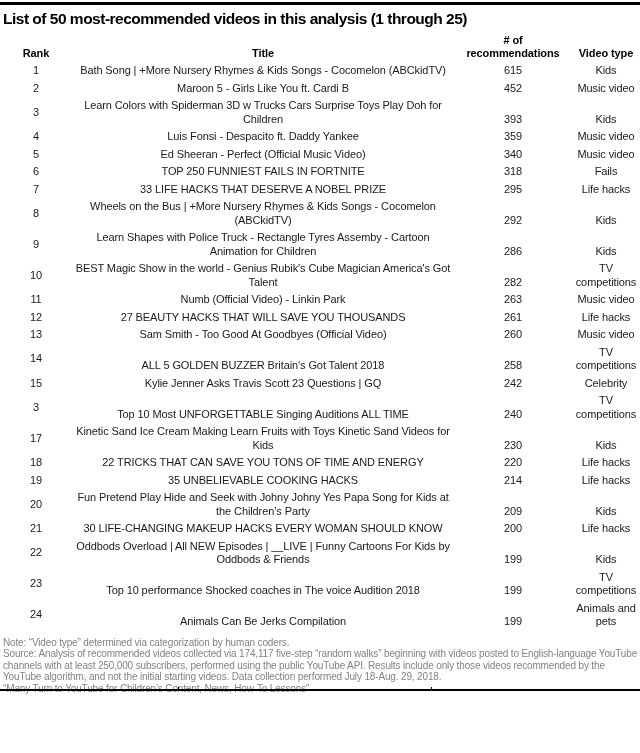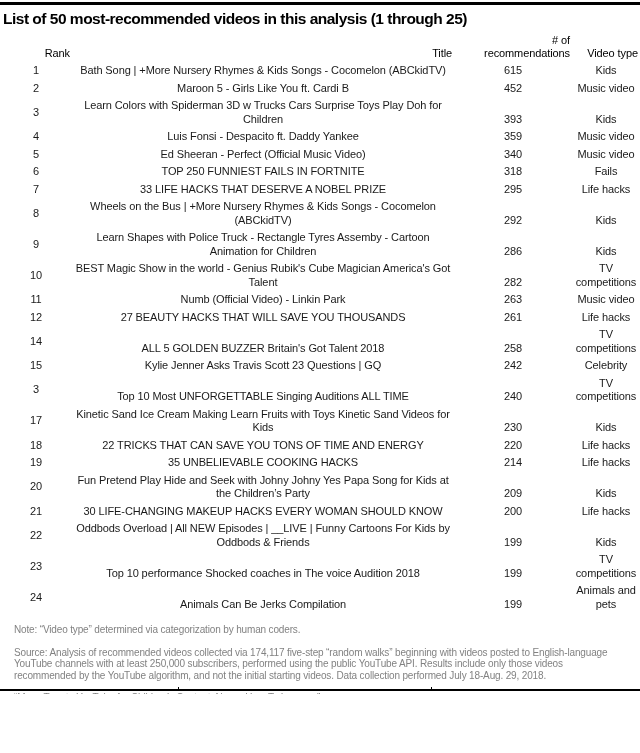--- a/index.html
+++ b/index.html
@@ -34,44 +34,44 @@
     border-collapse: collapse;
     table-layout: fixed;
     font-size: 11px;
     letter-spacing: -0.1px;
   }
   col.col-rank  { width: 72px; }
   col.col-title { width: 382px; }
   col.col-recs  { width: 118px; }
   col.col-type  { width: 68px; }
   table.videos th {
-    font-weight: normal;
+    font-weight: bold;
     color: #000000;
-    text-align: right;
+    text-align: center;
     vertical-align: bottom;
     padding: 1px 2px 3px 2px;
     line-height: 12.5px;
   }
   table.videos td {
     text-align: center;
     padding: 2px 2px;
     line-height: 13.5px;
   }
   td.c-rank { vertical-align: middle; }
   td.c-title { vertical-align: bottom; margin-left: 13px; }
   td.c-recs { vertical-align: bottom; }
   td.c-type { vertical-align: bottom; }
   .notes {
     margin: 6px 2px 0 3px;
     font-size: 10px;
     line-height: 11.6px;
     letter-spacing: -0.15px;
     color: #828282;
   }
-  .notes p { margin: 11px; }
+  .notes p { margin: 0; }
   .brand {
     margin: 22px 0 0 3px;
     font-size: 11px;
     font-weight: bold;
     letter-spacing: 0.2px;
     color: #000000;
   }
   .bottom-rule {
     position: absolute;
     left: 0; bottom: 3px;
@@ -177,20 +177,26 @@
     <td class="c-recs">263</td>
     <td class="c-type">Music video</td>
   </tr>
         <tr>
     <td class="c-rank">12</td>
     <td class="c-title">27 BEAUTY HACKS THAT WILL SAVE YOU THOUSANDS</td>
     <td class="c-recs">261</td>
     <td class="c-type">Life hacks</td>
   </tr>
         <tr>
+    <td class="c-rank">13</td>
+    <td class="c-title">Sam Smith - Too Good At Goodbyes (Official Video)</td>
+    <td class="c-recs">260</td>
+    <td class="c-type">Music video</td>
+  </tr>
+        <tr>
     <td class="c-rank">14</td>
     <td class="c-title">ALL 5 GOLDEN BUZZER Britain's Got Talent 2018</td>
     <td class="c-recs">258</td>
     <td class="c-type">TV competitions</td>
   </tr>
         <tr>
     <td class="c-rank">15</td>
     <td class="c-title">Kylie Jenner Asks Travis Scott 23 Questions | GQ</td>
     <td class="c-recs">242</td>
     <td class="c-type">Celebrity</td>

